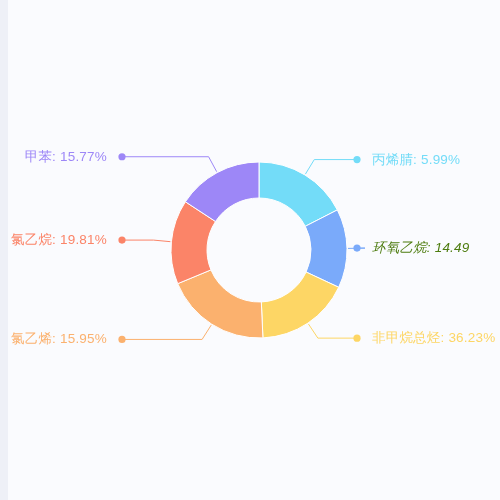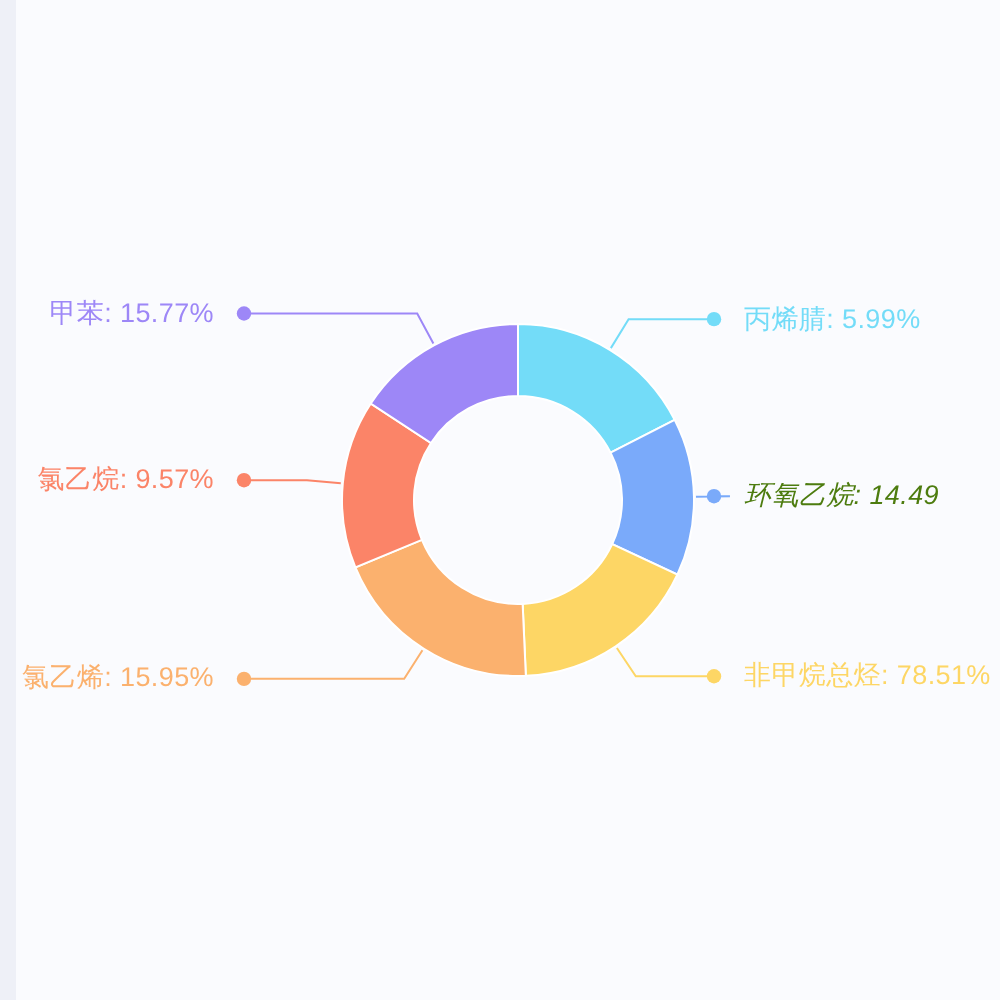--- a/index.html
+++ b/index.html
@@ -78,19 +78,19 @@
         <circle cx="357" cy="338.1357789040698" r="3.6" fill="#fdd665"></circle>
         <circle cx="122" cy="339.4273154368567" r="3.6" fill="#fbb16e"></circle>
         <circle cx="122" cy="240.0908269362245" r="3.6" fill="#fb8468"></circle>
         <circle cx="122" cy="156.74493506645052" r="3.6" fill="#9d87f7"></circle>
       </g>
   </svg>
 
   <div id="labels-layer">
       <div class="label-text label-right" style="color: rgb(115, 220, 248); top: 152.568px; left: 372px;">丙烯腈: 5.99%</div>
       <div class="label-text label-right" style="color: #4d7c0f; top: 241.102px; left: 372px; font-style: italic;">环氧乙烷: 14.49</div>
-      <div class="label-text label-right" style="color: rgb(253, 214, 101); top: 331.136px; left: 372px;">非甲烷总烃: 78.51%</div>
+      <div class="label-text label-right" style="color: rgb(253, 214, 101); top: 331.136px; left: 372px;">非甲烷总烃: 36.23%</div>
       <div class="label-text label-left" style="color: rgb(251, 177, 110); top: 332.427px; right: 393px;">氯乙烯: 15.95%</div>
-      <div class="label-text label-left" style="color: rgb(251, 132, 104); top: 233.091px; right: 393px;">氯乙烷: 9.57%</div>
+      <div class="label-text label-left" style="color: rgb(251, 132, 104); top: 233.091px; right: 393px;">氯乙烷: 19.81%</div>
       <div class="label-text label-left" style="color: rgb(157, 135, 247); top: 149.745px; right: 393px;">甲苯: 15.77%</div>
     </div>
 
 </div>
 
 </body></html>

